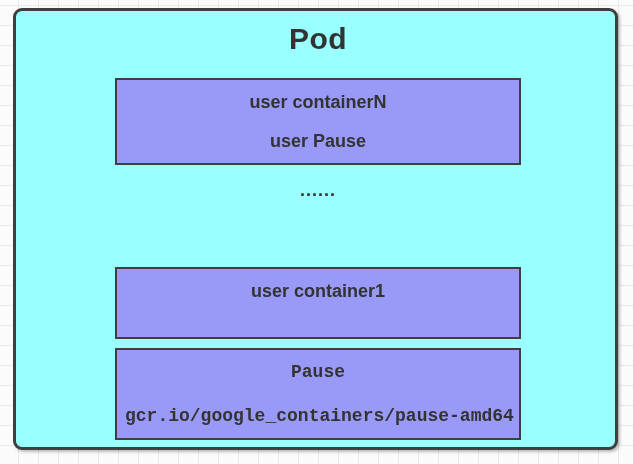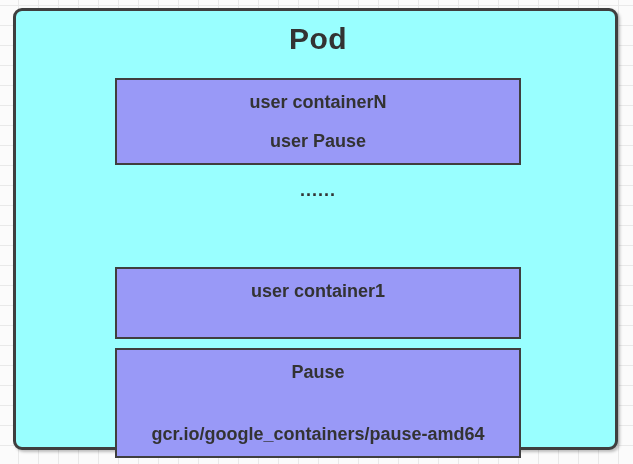--- a/index.html
+++ b/index.html
@@ -54,21 +54,21 @@
     background: #9999f7;
     border: 2px solid #3f3f3f;
     display: flex;
     flex-direction: column;
     justify-content: space-between;
     padding: 11px 8px;
   }
 
   .box-1 { top: 78px;  height: 87px; }
   .box-2 { top: 225px; height: 72px; margin-top: 42px; }
-  .box-3 { top: 348px; height: 110px; }
+  .box-3 { top: 348px; height: 92px; font-family: Liberation Mono, monospace; }
 
   .container-line {
     text-align: center;
     font-size: 18px;
     font-weight: bold;
     color: #333333;
     line-height: 22px;
     white-space: nowrap;
   }
 

